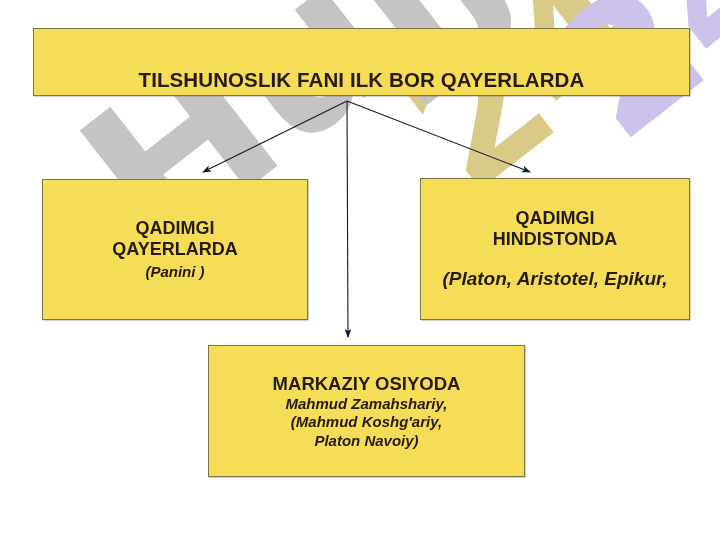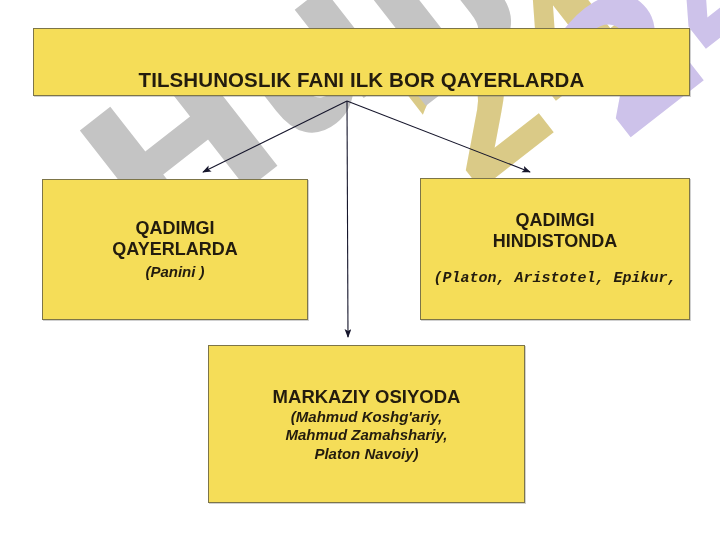--- a/index.html
+++ b/index.html
@@ -121,27 +121,27 @@
   #node-india .title-line { font-size: 18px; }
   #node-india .sub-line   { font-size: 15px; margin-top: 4px; }
 
   #node-greece {
     left: 420px;
     top: 178px;
     width: 270px;
     height: 142px;
   }
   #node-greece .title-line { font-size: 18px; }
-  #node-greece .sub-line   { font-size: 15px; margin-top: 19px; font-family: Liberation Mono, monospace; }
+  #node-greece .sub-line   { font-size: 19px; margin-top: 19px; }
 
   #node-centralasia {
     left: 208px;
     top: 345px;
     width: 317px;
-    height: 158px;
+    height: 132px;
   }
   #node-centralasia .title-line { font-size: 18.5px; }
   #node-centralasia .sub-line   { font-size: 15px; margin-top: 1px; }
 </style>
 </head>
 <body>
 
 <div id="slide">
 
   <div id="watermark">
@@ -172,18 +172,18 @@
   </div>
 
   <div class="node" id="node-greece">
     <div class="title-line">QADIMGI</div>
     <div class="title-line">HINDISTONDA</div>
     <div class="sub-line">(Platon, Aristotel, Epikur,</div>
   </div>
 
   <div class="node" id="node-centralasia">
     <div class="title-line">MARKAZIY OSIYODA</div>
+    <div class="sub-line">Mahmud Zamahshariy,</div>
     <div class="sub-line">(Mahmud Koshg'ariy,</div>
-    <div class="sub-line">Mahmud Zamahshariy,</div>
     <div class="sub-line">Platon Navoiy)</div>
   </div>
 
 </div>
 
 </body></html>

